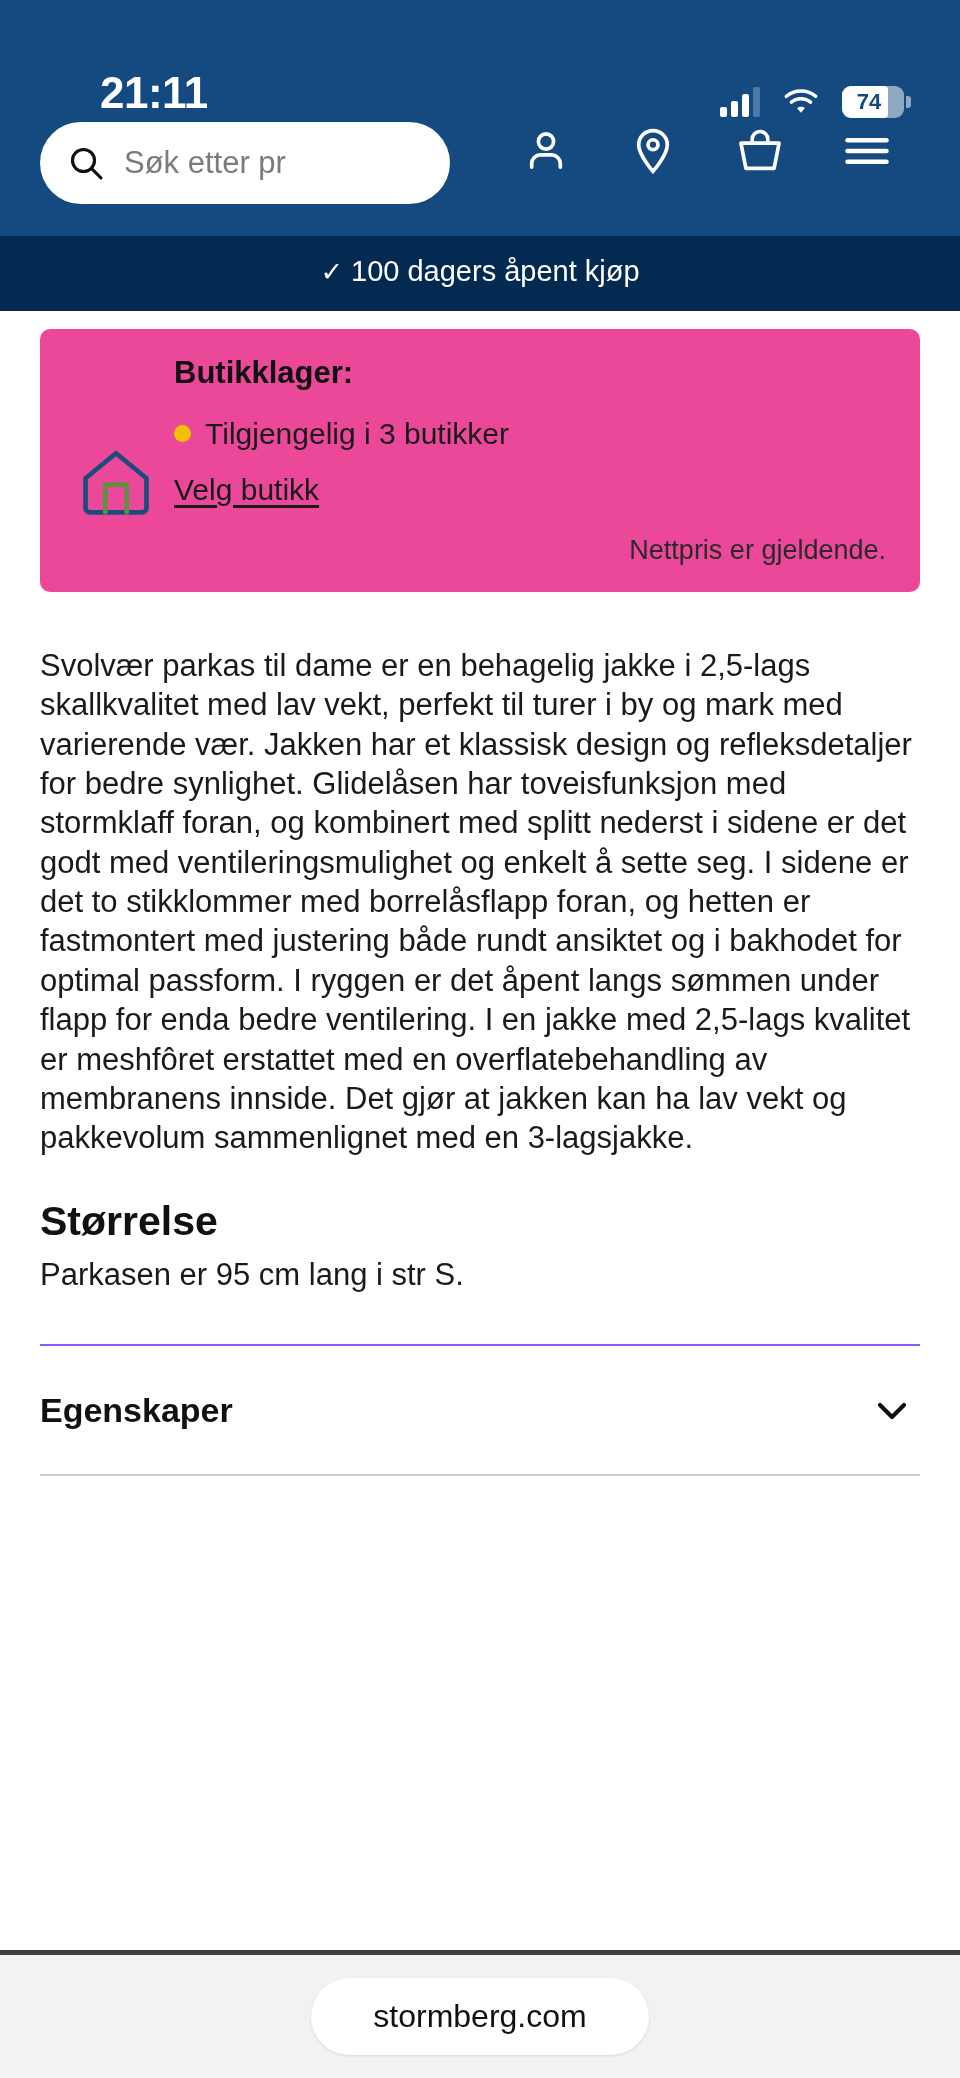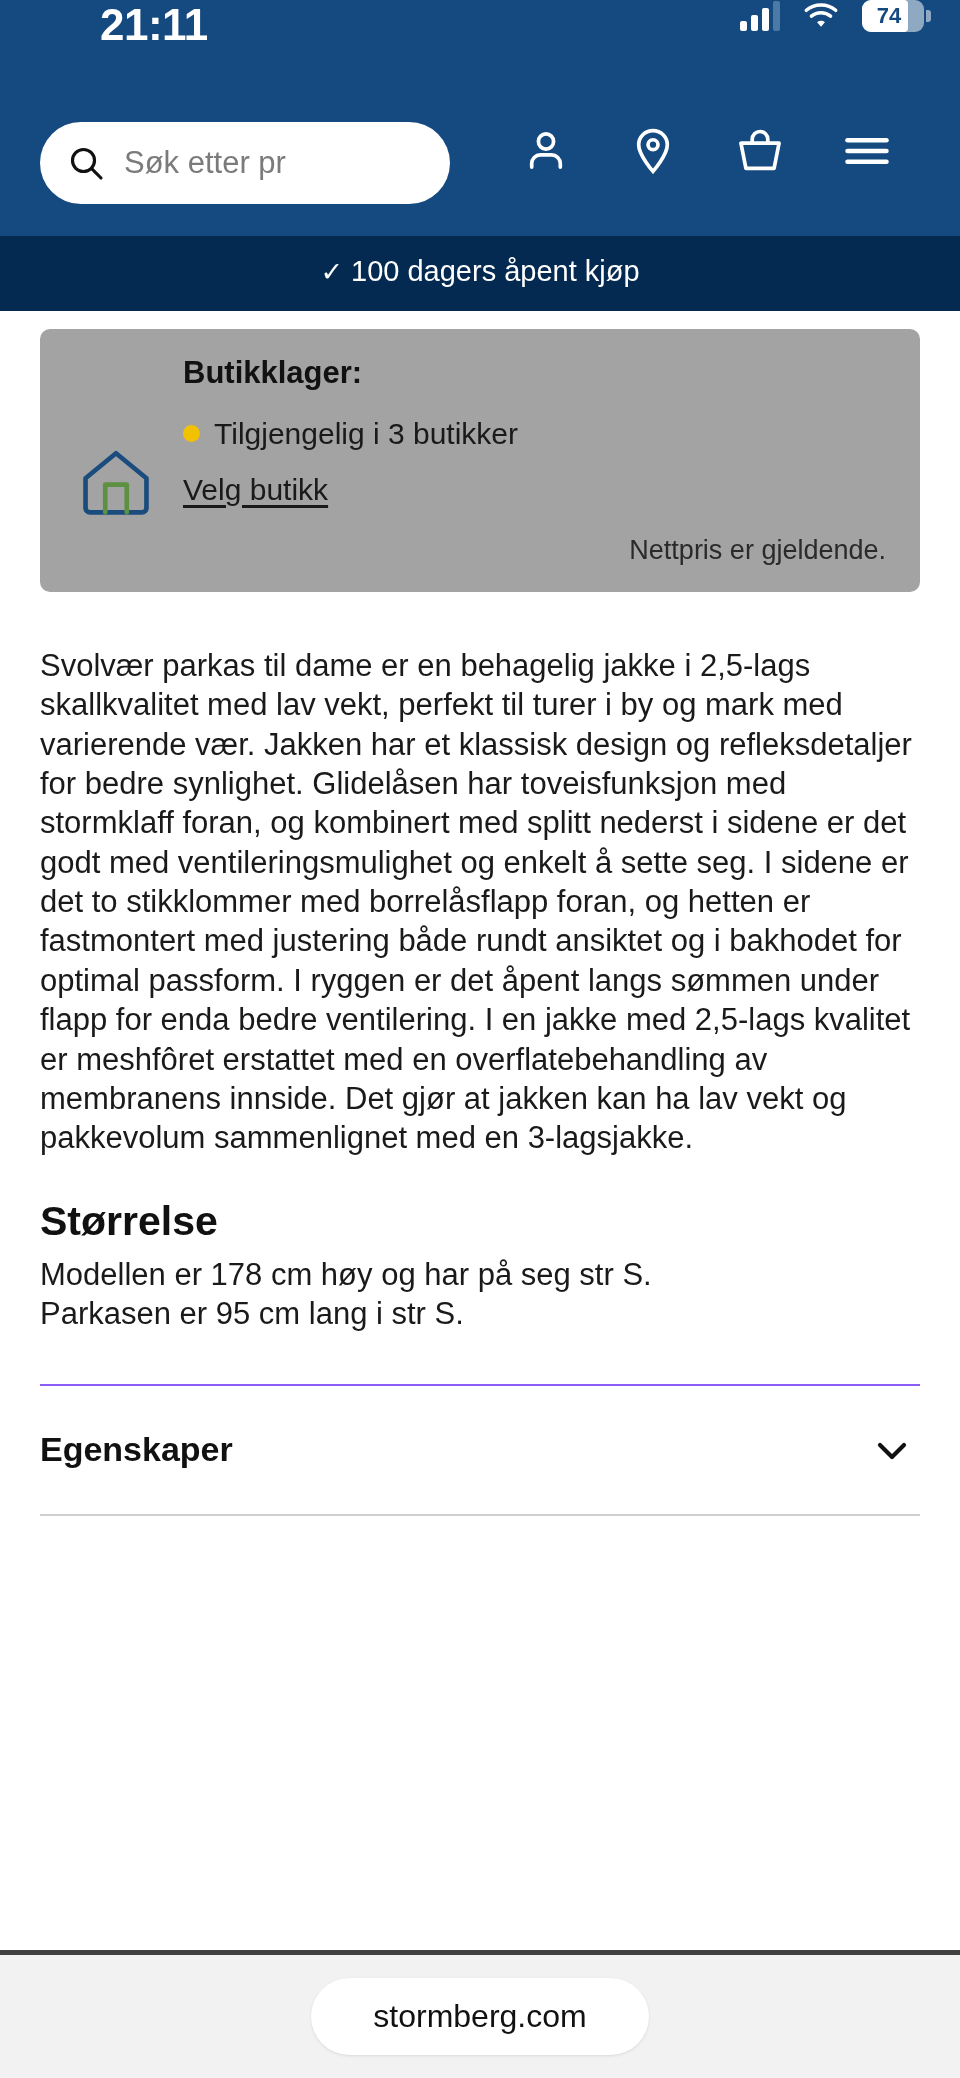--- a/index.html
+++ b/index.html
@@ -20,23 +20,23 @@
     background: #ffffff;
     display: flex;
     flex-direction: column;
   }
 
   
   .statusbar {
     height: 118px;
     background: #154A80;
     display: flex;
-    align-items: flex-start;
+    align-items: flex-end;
     justify-content: space-between;
-    padding: 0 36px 0 100px;
+    padding: 0 56px 0 100px;
     flex: 0 0 auto;
   }
   .clock {
     color: #ffffff;
     font-size: 44px;
     font-weight: 600;
     letter-spacing: -0.5px;
   }
   .status-right {
     display: flex;
@@ -155,25 +155,25 @@
   
   .content {
     flex: 1 1 auto;
     background: #ffffff;
     padding: 18px 0 0 0;
     overflow: hidden;
   }
 
   .stockcard {
     margin: 0 40px;
-    background: #a3a3a3;
+    background: #ec4899;
     border-radius: 10px;
     padding: 26px 34px 26px 30px;
     display: flex;
-    gap: 21px;
+    gap: 12px;
     align-items: center;
   }
   .stock-icon {
     flex: 0 0 92px;
     display: flex;
     align-items: center;
     justify-content: center;
     padding-top: 42px;
   }
   .stock-body { flex: 1; }
@@ -356,21 +356,20 @@
         <div class="stock-note">Nettpris er gjeldende.</div>
       </div>
     </div>
 
     <div class="description">
       <p>Svolvær parkas til dame er en behagelig jakke i 2,5-lags skallkvalitet med lav vekt, perfekt til turer i by og mark med varierende vær. Jakken har et klassisk design og refleksdetaljer for bedre synlighet. Glidelåsen har toveisfunksjon med stormklaff foran, og kombinert med splitt nederst i sidene er det godt med ventileringsmulighet og enkelt å sette seg. I sidene er det to stikklommer med borrelåsflapp foran, og hetten er fastmontert med justering både rundt ansiktet og i bakhodet for optimal passform. I ryggen er det åpent langs sømmen under flapp for enda bedre ventilering. I en jakke med 2,5-lags kvalitet er meshfôret erstattet med en overflatebehandling av membranens innside. Det gjør at jakken kan ha lav vekt og pakkevolum sammenlignet med en 3-lagsjakke.</p>
     </div>
 
     <div class="sizeblock">
       <h3>Størrelse</h3>
-      <p>Modellen er 178 cm høy og har på seg str S.</p>
       <p>Parkasen er 95 cm lang i str S.</p>
     </div>
 
     <div class="accordion">
       <div class="accordion-head">
         <h3>Egenskaper</h3>
         <svg width="48" height="48" viewBox="0 0 24 24">
           <polyline points="6,9.5 12,15.5 18,9.5" stroke="#111" stroke-width="2.1" fill="none" stroke-linecap="round" stroke-linejoin="round"></polyline>
         </svg>
       </div>

